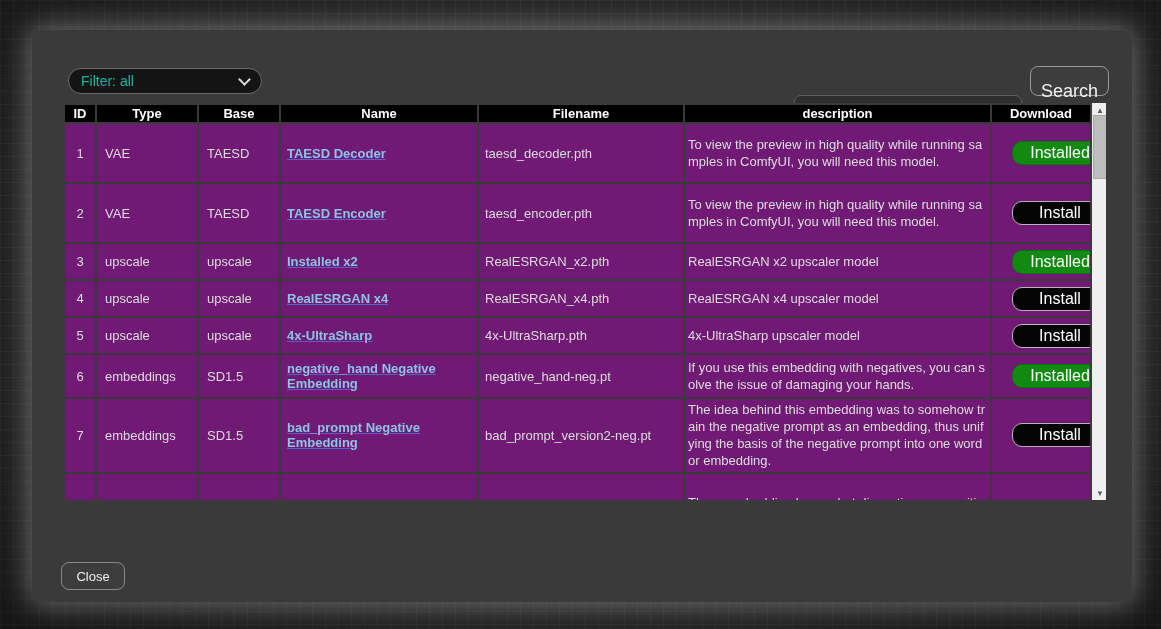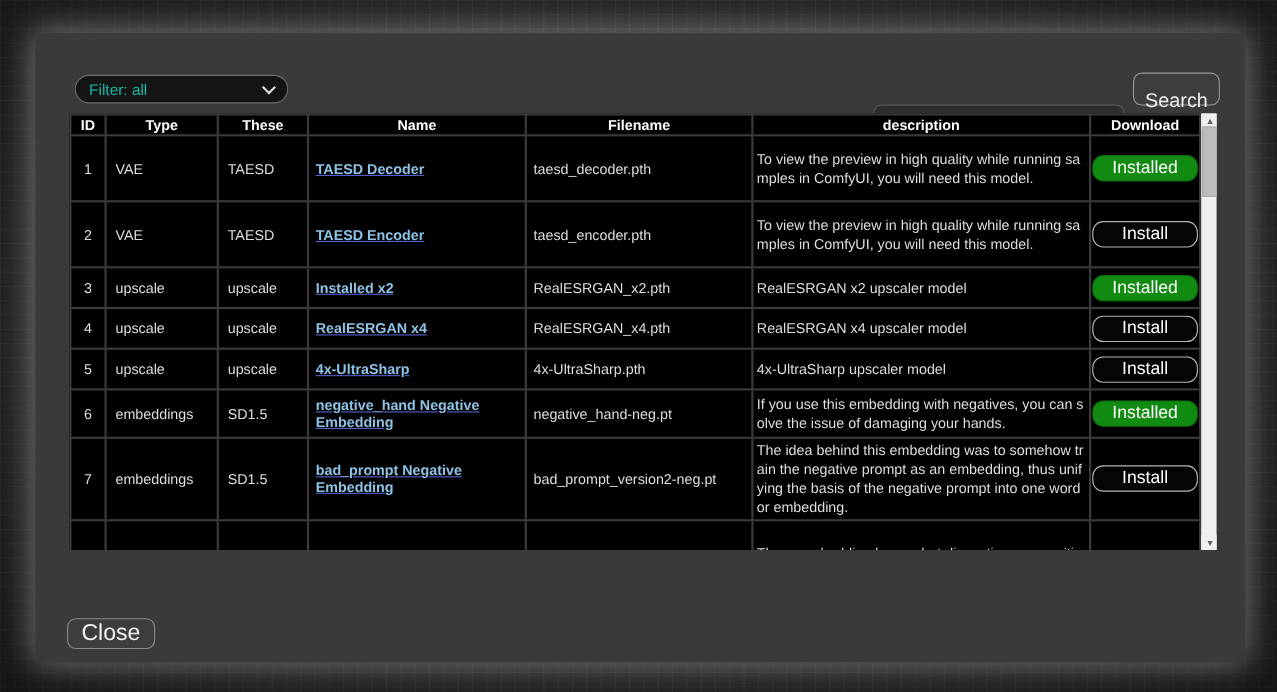--- a/index.html
+++ b/index.html
@@ -35,36 +35,36 @@
     position:absolute;left:762px;top:37px;width:228px;height:28px;box-sizing:border-box;
     background:#2e2e2e;border:1px solid #5e5e5e;border-radius:7px;color:#ccc;
     padding:0 8px;font-size:14px;font-family:"Liberation Sans",sans-serif;outline:none;margin-top:28px;
   }
   .search-input::placeholder{color:#858585;}
   .btn{
     background:#3d3d3d;border:1px solid #999;border-radius:8px;color:#f0f0f0;
     font-family:"Liberation Sans",sans-serif;cursor:pointer;
   }
   .search-btn{position:absolute;left:998px;top:36px;height:29px;min-width:76px;font-size:18px;padding:14px 10px;}
-  .close-btn{position:absolute;left:29px;top:532px;height:28px;min-width:64px;font-size:21px;padding:0 12px;border-color:#8a8a8a;}
+  .close-btn{position:absolute;left:29px;top:532px;height:28px;min-width:64px;font-size:13px;padding:0 12px;border-color:#8a8a8a;}
   
   .table-wrap{position:absolute;left:31px;top:73px;width:1043px;height:397px;overflow:hidden;display:flex;}
-  table{width:1027px;table-layout:fixed;border-collapse:collapse;background:#000000;color:#ddd;font-size:13px;}
+  table{width:1027px;table-layout:fixed;border-collapse:collapse;background:#701a75;color:#ddd;font-size:13px;}
   th,td{border:2px solid #3a3a3a;vertical-align:middle;overflow:hidden;}
   th{background:#000;color:#fff;font-weight:bold;height:17px;font-size:13px;padding:0 2px;}
   .rh58 td{height:54px}.rh35 td{height:31px}.rh42 td{height:38px}.rh71 td{height:67px}.rhlast td{height:72px}
   .c-id{text-align:center;}
   .c-type,.c-base{padding-left:8px;}
   .c-name{padding-left:6px;}
   .c-file{padding-left:6px;margin-left:26px;}
   .c-desc{padding:2px 3px;word-break:break-all;line-height:1.32;}
   .c-dl{text-align:center;}
   a.name-link{color:#8cc3e6;font-weight:bold;text-decoration:underline;text-decoration-color:#5560c8;cursor:pointer;}
   .dl-btn{font-size:16px;border-radius:10px;padding:2px 8px;min-width:96px;box-sizing:border-box;
-    background:#050505;border:1px solid #b5b5b5;color:#fff;font-family:"Liberation Sans",sans-serif;cursor:pointer;}
+    background:#050505;border:1px solid #b5b5b5;color:#fff;font-family:"Liberation Sans",sans-serif;cursor:pointer;margin-left:19px;}
   .dl-btn.installed{background:#118a11;border:1px solid #0d6e0d;}
   
   .sbar{width:16px;height:397px;background:#efefef;position:relative;flex:none;cursor:default;}
   .sbar .arrow{position:absolute;left:0;width:16px;height:14px;display:flex;align-items:center;justify-content:center;
     color:#5e5e5e;font-size:8px;background:#efefef;}
   .sbar .arrow.up{top:0;}
   .sbar .arrow.down{bottom:0;}
   .sbar .thumb{position:absolute;left:1px;top:12px;width:14px;height:64px;background:#bdbdbd;border:1px solid #a8a8a8;box-sizing:border-box;}
 </style>
 </head>
@@ -88,21 +88,21 @@
           <col style="width:82px">
         <col style="width:198px">
           <col style="width:206px">
           <col style="width:307px">
           <col style="width:100px">
       </colgroup>
       <thead>
         <tr>
           <th>ID</th>
           <th>Type</th>
-          <th>These</th>
+          <th>Base</th>
           <th>Name</th>
           <th>Filename</th>
           <th>description</th>
           <th>Download</th>
         </tr>
       </thead>
       <tbody>
         <tr class="rh58">
           <td class="c-id">1</td>
           <td class="c-type">VAE</td>

